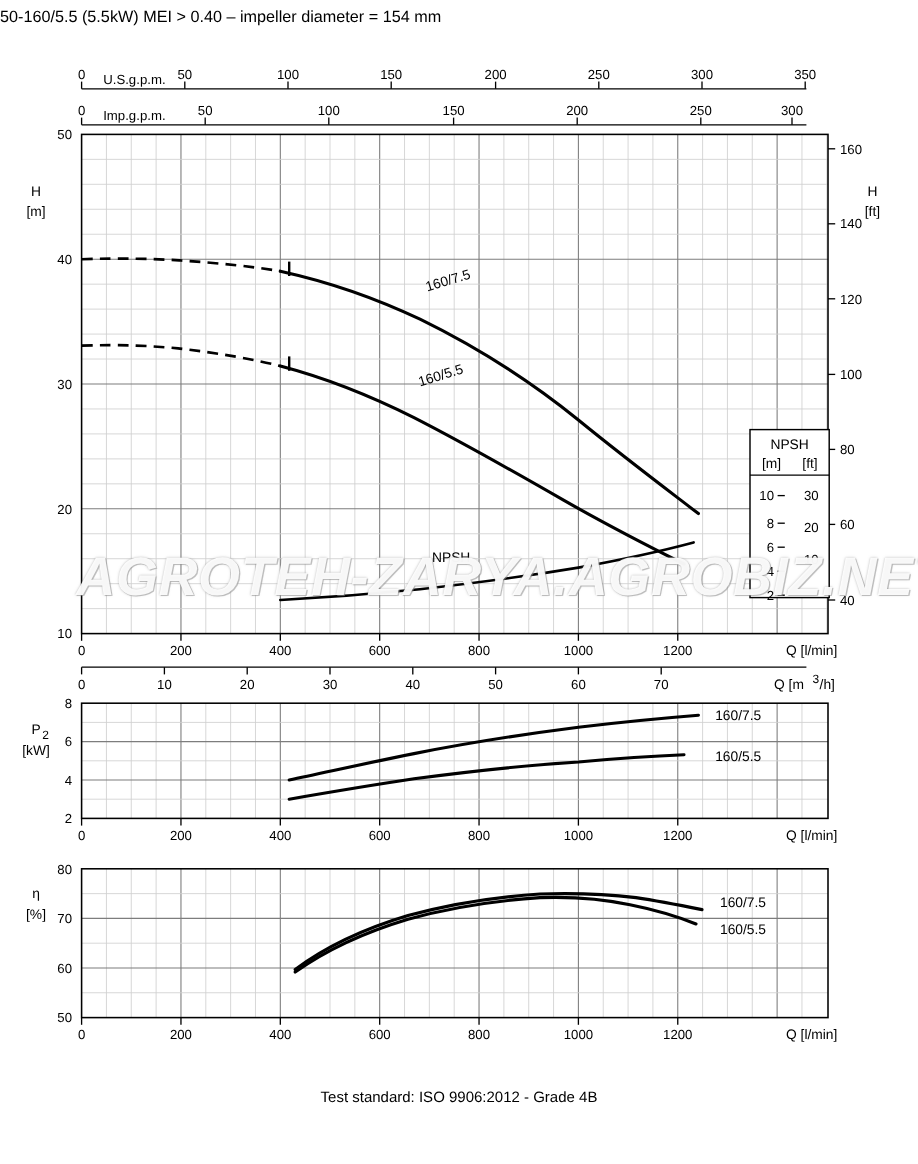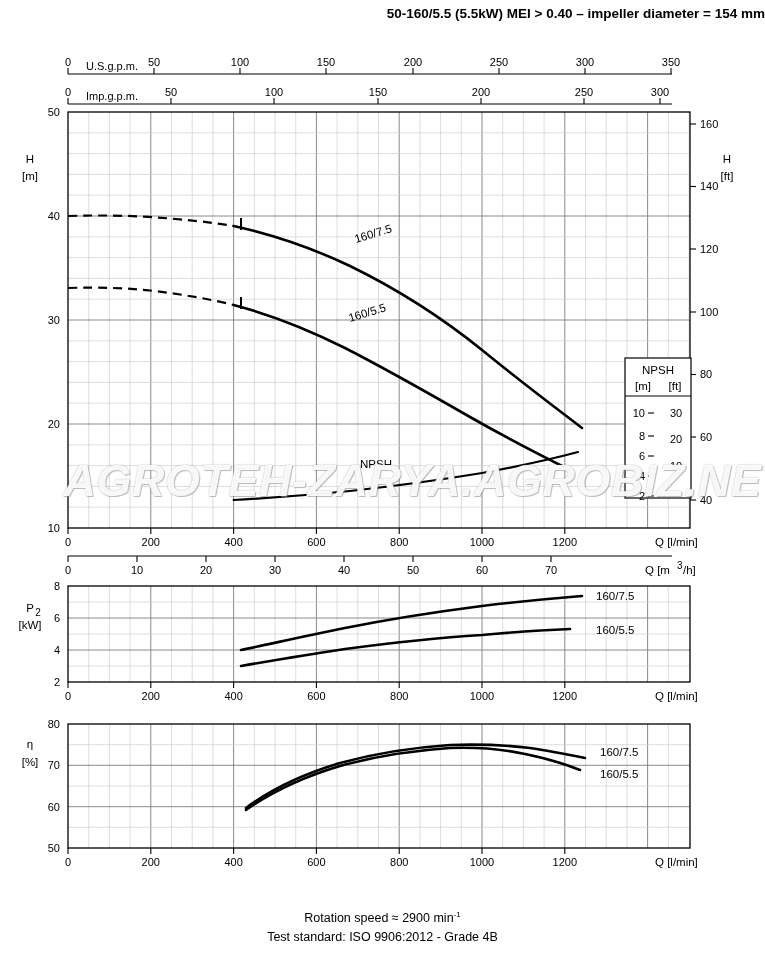--- a/index.html
+++ b/index.html
@@ -8,22 +8,22 @@
     background:#ffffff;
     font-family:"Liberation Sans", sans-serif;
     color:#000;
     position:relative;
     overflow:hidden;
   }
   .stage{position:relative;width:765px;height:970px;}
 
   .title-block{
     position:absolute;left:0;top:4px;width:765px;
-    text-align:right;
-    font-size:13.5px;font-weight:bold;line-height:19px;
+    text-align:left;
+    font-size:13.5px;font-weight:normal;line-height:19px;
   }
 
   .svg-wrap{position:absolute;left:0;top:0;width:765px;height:970px;}
 
   .watermark{
     position:absolute;left:0;top:455px;width:765px;
     text-align:center;
     font-size:45px;
     font-weight:bold;
     font-style:italic;
@@ -435,17 +435,16 @@
       <path class="curve" d="M246,810 C270,793 300,778 340,766 C380,755 420,750 450,748 C478,747 502,749 525,754 C545,758 565,764 580,770"></path>
       <text x="600" y="756" class="lbl" font-size="12">160/7.5</text>
       <text x="600" y="778" class="lbl" font-size="12">160/5.5</text>
     </g>
   </svg>
   </div>
 
   <div class="watermark">AGROTEH-ZARYA.AGROBIZ.NET</div>
 
   <div class="footer">
-    <div><span>Rotation speed ≈ 2900 min</span><sup>-1</sup></div>
     <div>Test standard: ISO 9906:2012 - Grade 4B</div>
   </div>
 
 </div>
 
 </body></html>

